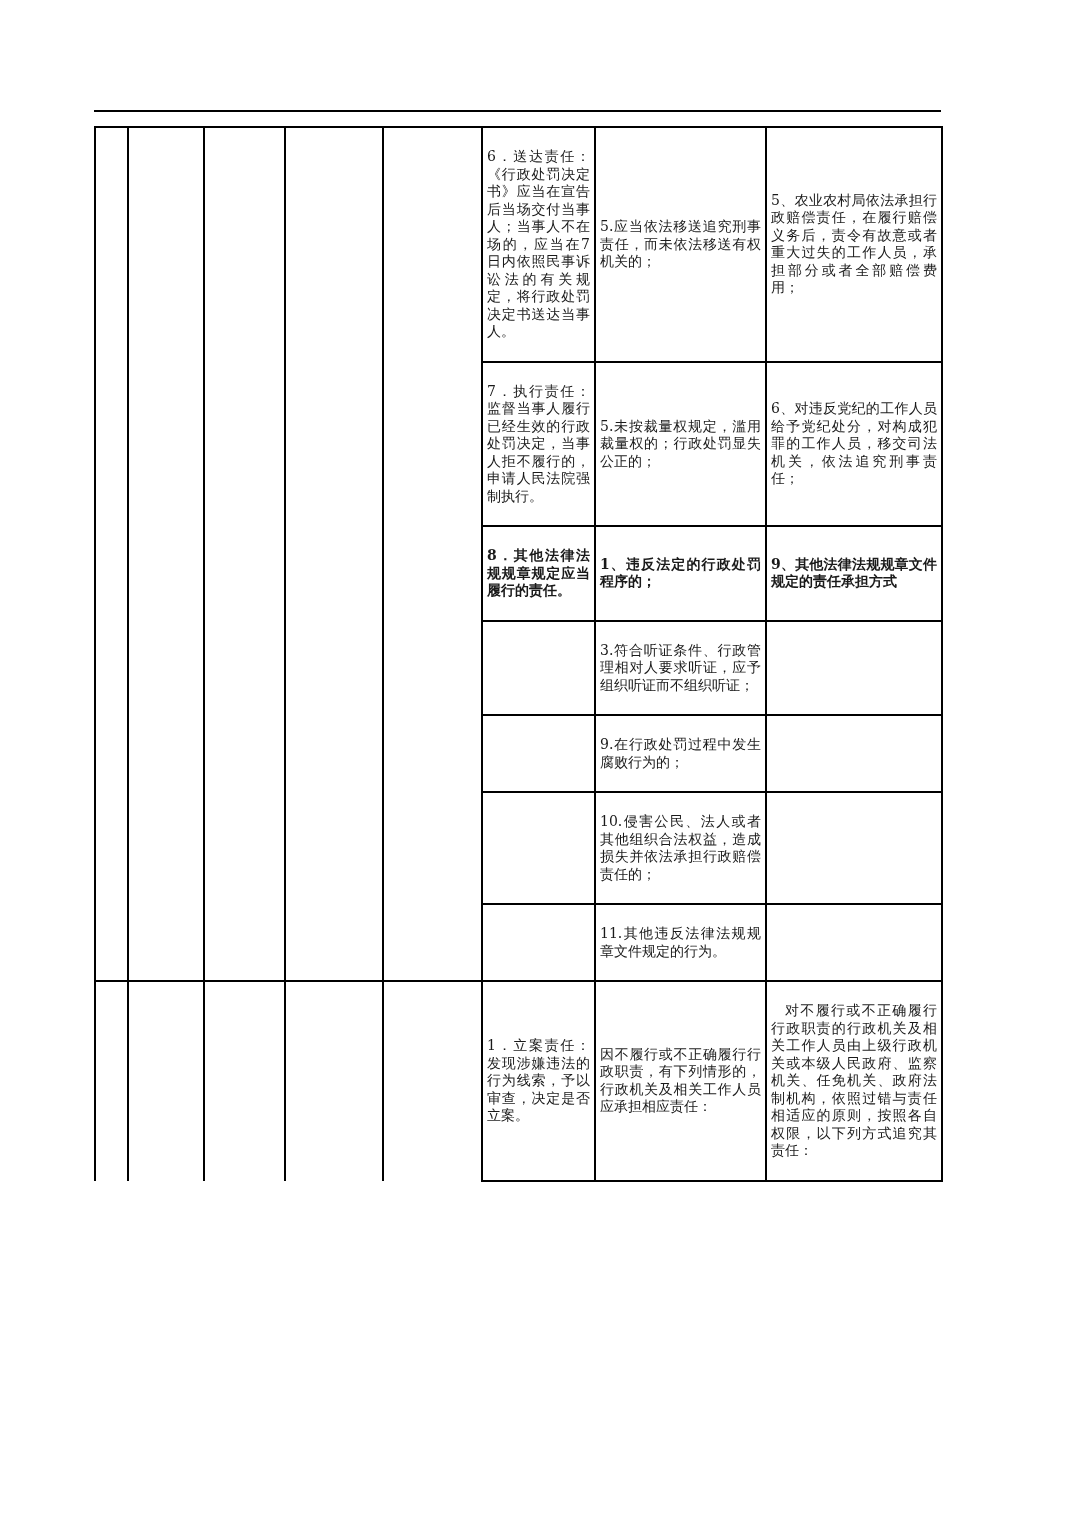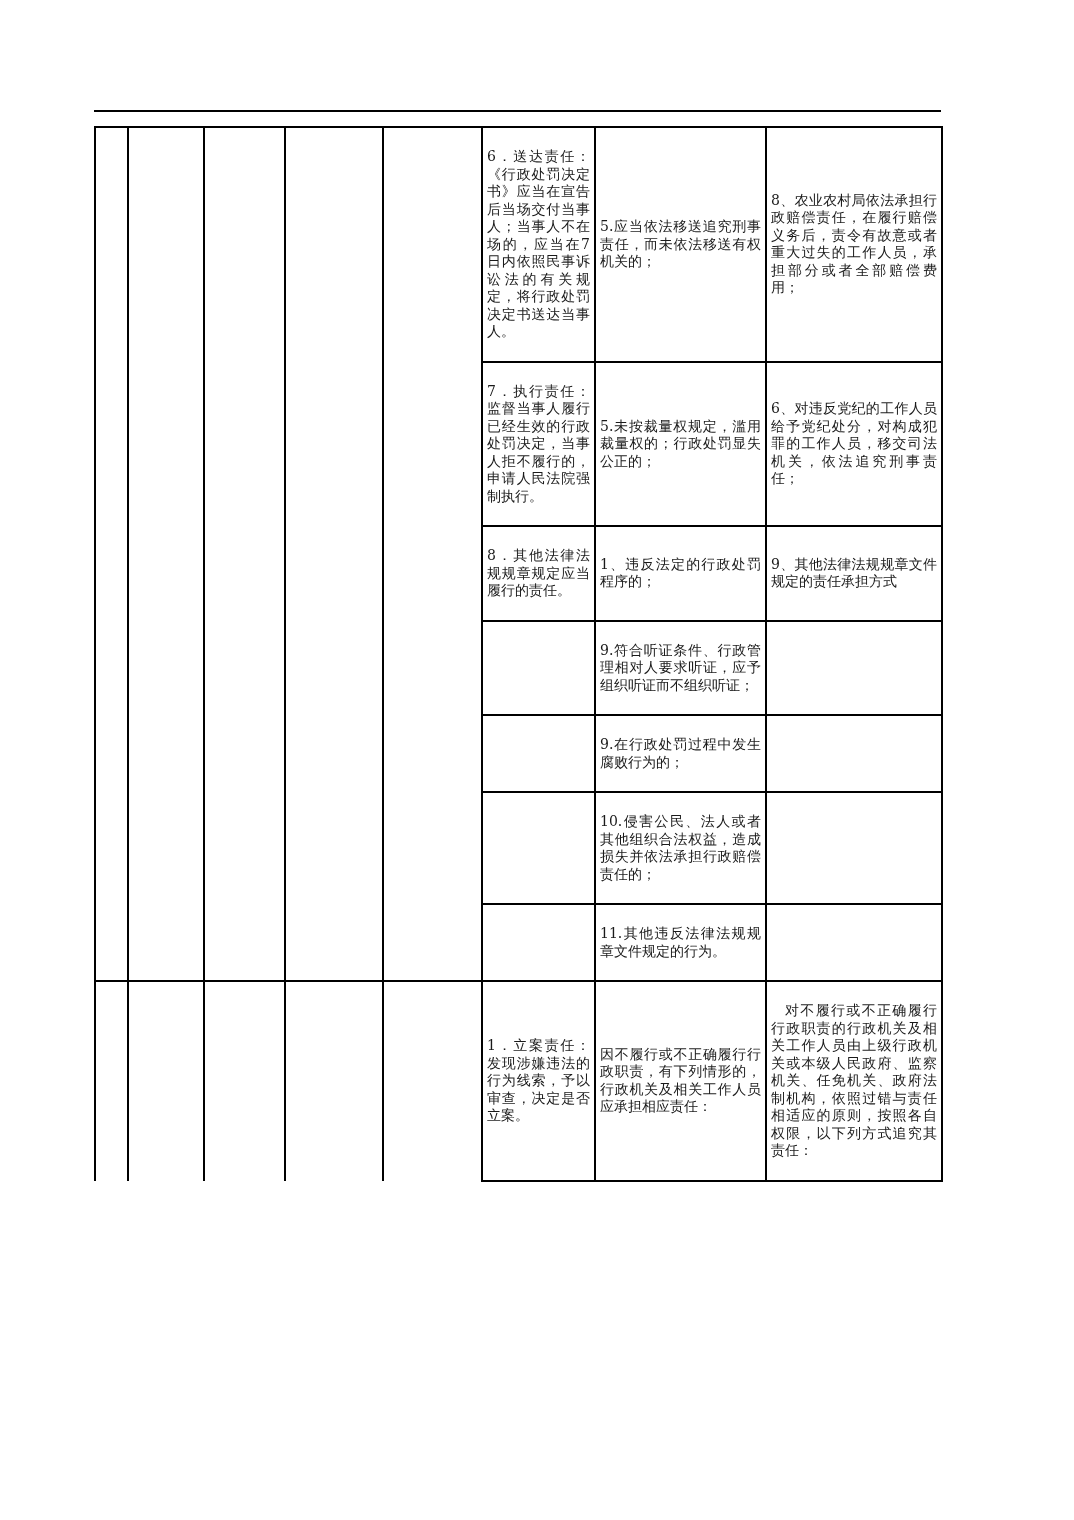--- a/index.html
+++ b/index.html
@@ -43,21 +43,21 @@
     overflow: hidden;
   }
   
   td.blank { padding: 0; }
   tr.last-row td { border-bottom: none; }        
   tr.last-row td.content { border-bottom: 2px solid #000; margin-left: 24px; }
   td.indent1 { text-indent: 1em; }
   
   .r1 { height: 234px; }
   .r2 { height: 164px; margin-left: 48px; }
-  .r3 { height: 71px; }
+  .r3 { height: 71px; font-weight: bold; }
   .r4 { height: 78px; }
   .r5 { height: 43px; }
   .r6 { height: 73px; margin-top: 19px; }
   .r7 { height: 39px; }
   .r8 { height: 195px; }
 </style>
 </head>
 <body>
 
 <div class="page-break-line"></div>
@@ -75,35 +75,35 @@
   </colgroup>
   <tbody>
     <tr class="r1">
       <td class="blank" rowspan="7"></td>
       <td class="blank" rowspan="7"></td>
       <td class="blank" rowspan="7"></td>
       <td class="blank" rowspan="7"></td>
       <td class="blank" rowspan="7"></td>
       <td class="content">6．送达责任：《行政处罚决定书》应当在宣告后当场交付当事人；当事人不在场的，应当在7日内依照民事诉讼法的有关规定，将行政处罚决定书送达当事人。</td>
       <td class="content">5.应当依法移送追究刑事责任，而未依法移送有权机关的；</td>
-      <td class="content">8、农业农村局依法承担行政赔偿责任，在履行赔偿义务后，责令有故意或者重大过失的工作人员，承担部分或者全部赔偿费用；</td>
+      <td class="content">5、农业农村局依法承担行政赔偿责任，在履行赔偿义务后，责令有故意或者重大过失的工作人员，承担部分或者全部赔偿费用；</td>
     </tr>
     <tr class="r2">
       <td class="content">7．执行责任：监督当事人履行已经生效的行政处罚决定，当事人拒不履行的，申请人民法院强制执行。</td>
       <td class="content">5.未按裁量权规定，滥用裁量权的；行政处罚显失公正的；</td>
       <td class="content">6、对违反党纪的工作人员给予党纪处分，对构成犯罪的工作人员，移交司法机关，依法追究刑事责任；</td>
     </tr>
     <tr class="r3">
       <td class="content">8．其他法律法规规章规定应当履行的责任。</td>
       <td class="content">1、违反法定的行政处罚程序的；</td>
       <td class="content">9、其他法律法规规章文件规定的责任承担方式</td>
     </tr>
     <tr class="r4">
       <td class="content"></td>
-      <td class="content">9.符合听证条件、行政管理相对人要求听证，应予组织听证而不组织听证；</td>
+      <td class="content">3.符合听证条件、行政管理相对人要求听证，应予组织听证而不组织听证；</td>
       <td class="content"></td>
     </tr>
     <tr class="r5">
       <td class="content"></td>
       <td class="content">9.在行政处罚过程中发生腐败行为的；</td>
       <td class="content"></td>
     </tr>
     <tr class="r6">
       <td class="content"></td>
       <td class="content">10.侵害公民、法人或者其他组织合法权益，造成损失并依法承担行政赔偿责任的；</td>

